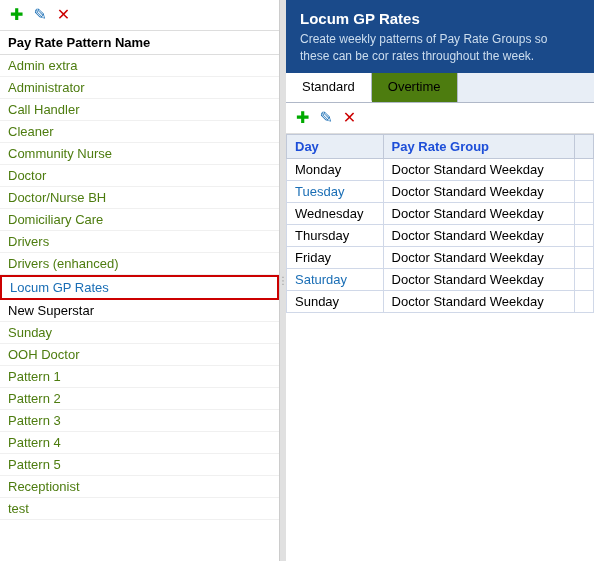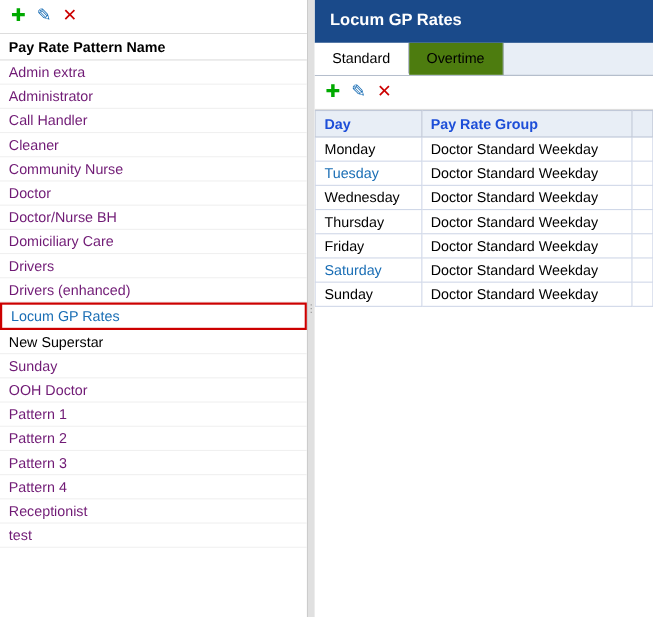--- a/index.html
+++ b/index.html
@@ -42,21 +42,21 @@
       border-bottom: 1px solid #ddd;
       background: #fff;
     }
     .left-list {
       overflow-y: auto;
       flex: 1;
     }
     .list-item {
       padding: 3px 8px;
       cursor: pointer;
-      color: #701a75;
+      color: #4d7c0f;
       border-bottom: 1px solid #f0f0f0;
       white-space: nowrap;
     }
     .list-item.selected {
       border: 2px solid #cc0000;
       color: #1a6eb5;
       background: #fff;
     }
     .list-item.black { color: #000; }
 
@@ -183,30 +183,32 @@
       <div class="list-item">Drivers</div>
       <div class="list-item">Drivers (enhanced)</div>
       <div class="list-item selected">Locum GP Rates</div>
       <div class="list-item black">New Superstar</div>
       <div class="list-item">Sunday</div>
       <div class="list-item">OOH Doctor</div>
       <div class="list-item">Pattern 1</div>
       <div class="list-item">Pattern 2</div>
       <div class="list-item">Pattern 3</div>
       <div class="list-item">Pattern 4</div>
+      <div class="list-item">Pattern 5</div>
       <div class="list-item">Receptionist</div>
       <div class="list-item">test</div>
     </div>
 </div>
 
 <div class="resizer">⋮</div>
 
 <div class="right-panel">
   <div class="right-header">
     <h2>Locum GP Rates</h2>
+    <p>Create weekly patterns of Pay Rate Groups so these can be cor rates throughout the week.</p>
   </div>
   <div class="tabs-bar" id="tabs-bar">
       <div class="tab active">Standard</div>
       <div class="tab">Overtime</div>
     </div>
   <div class="right-content">
     <div class="right-toolbar">
       <button class="toolbar-btn btn-add">✚</button>
       <button class="toolbar-btn btn-edit">✎</button>
       <button class="toolbar-btn btn-delete">✕</button>

